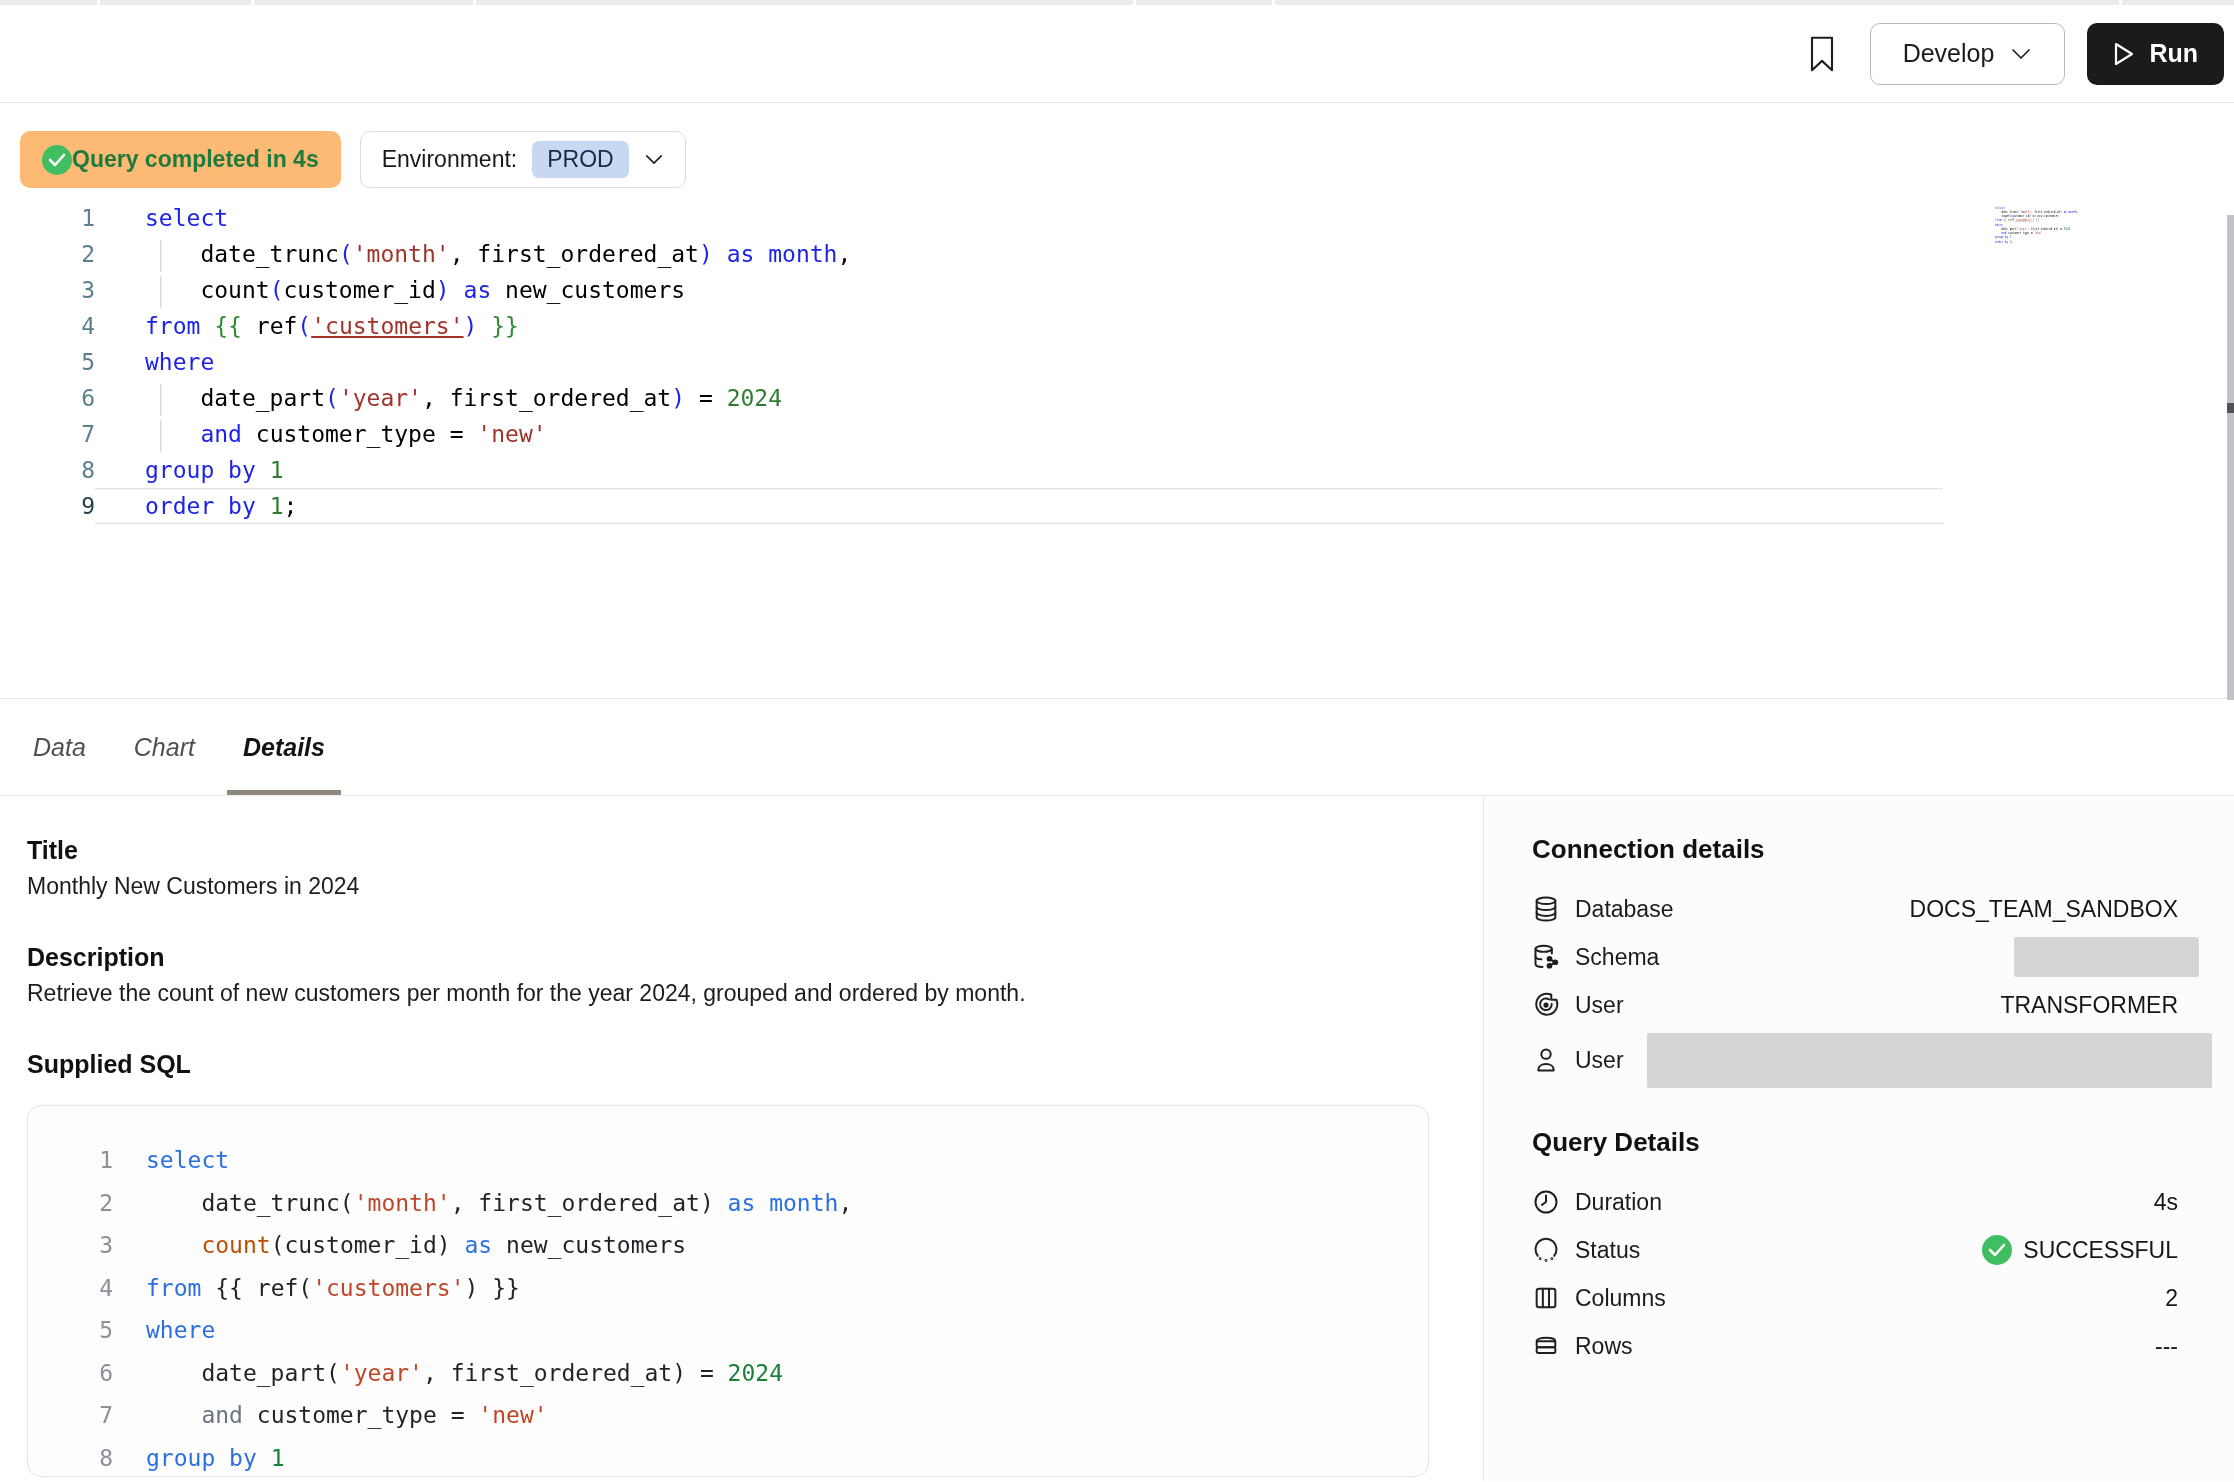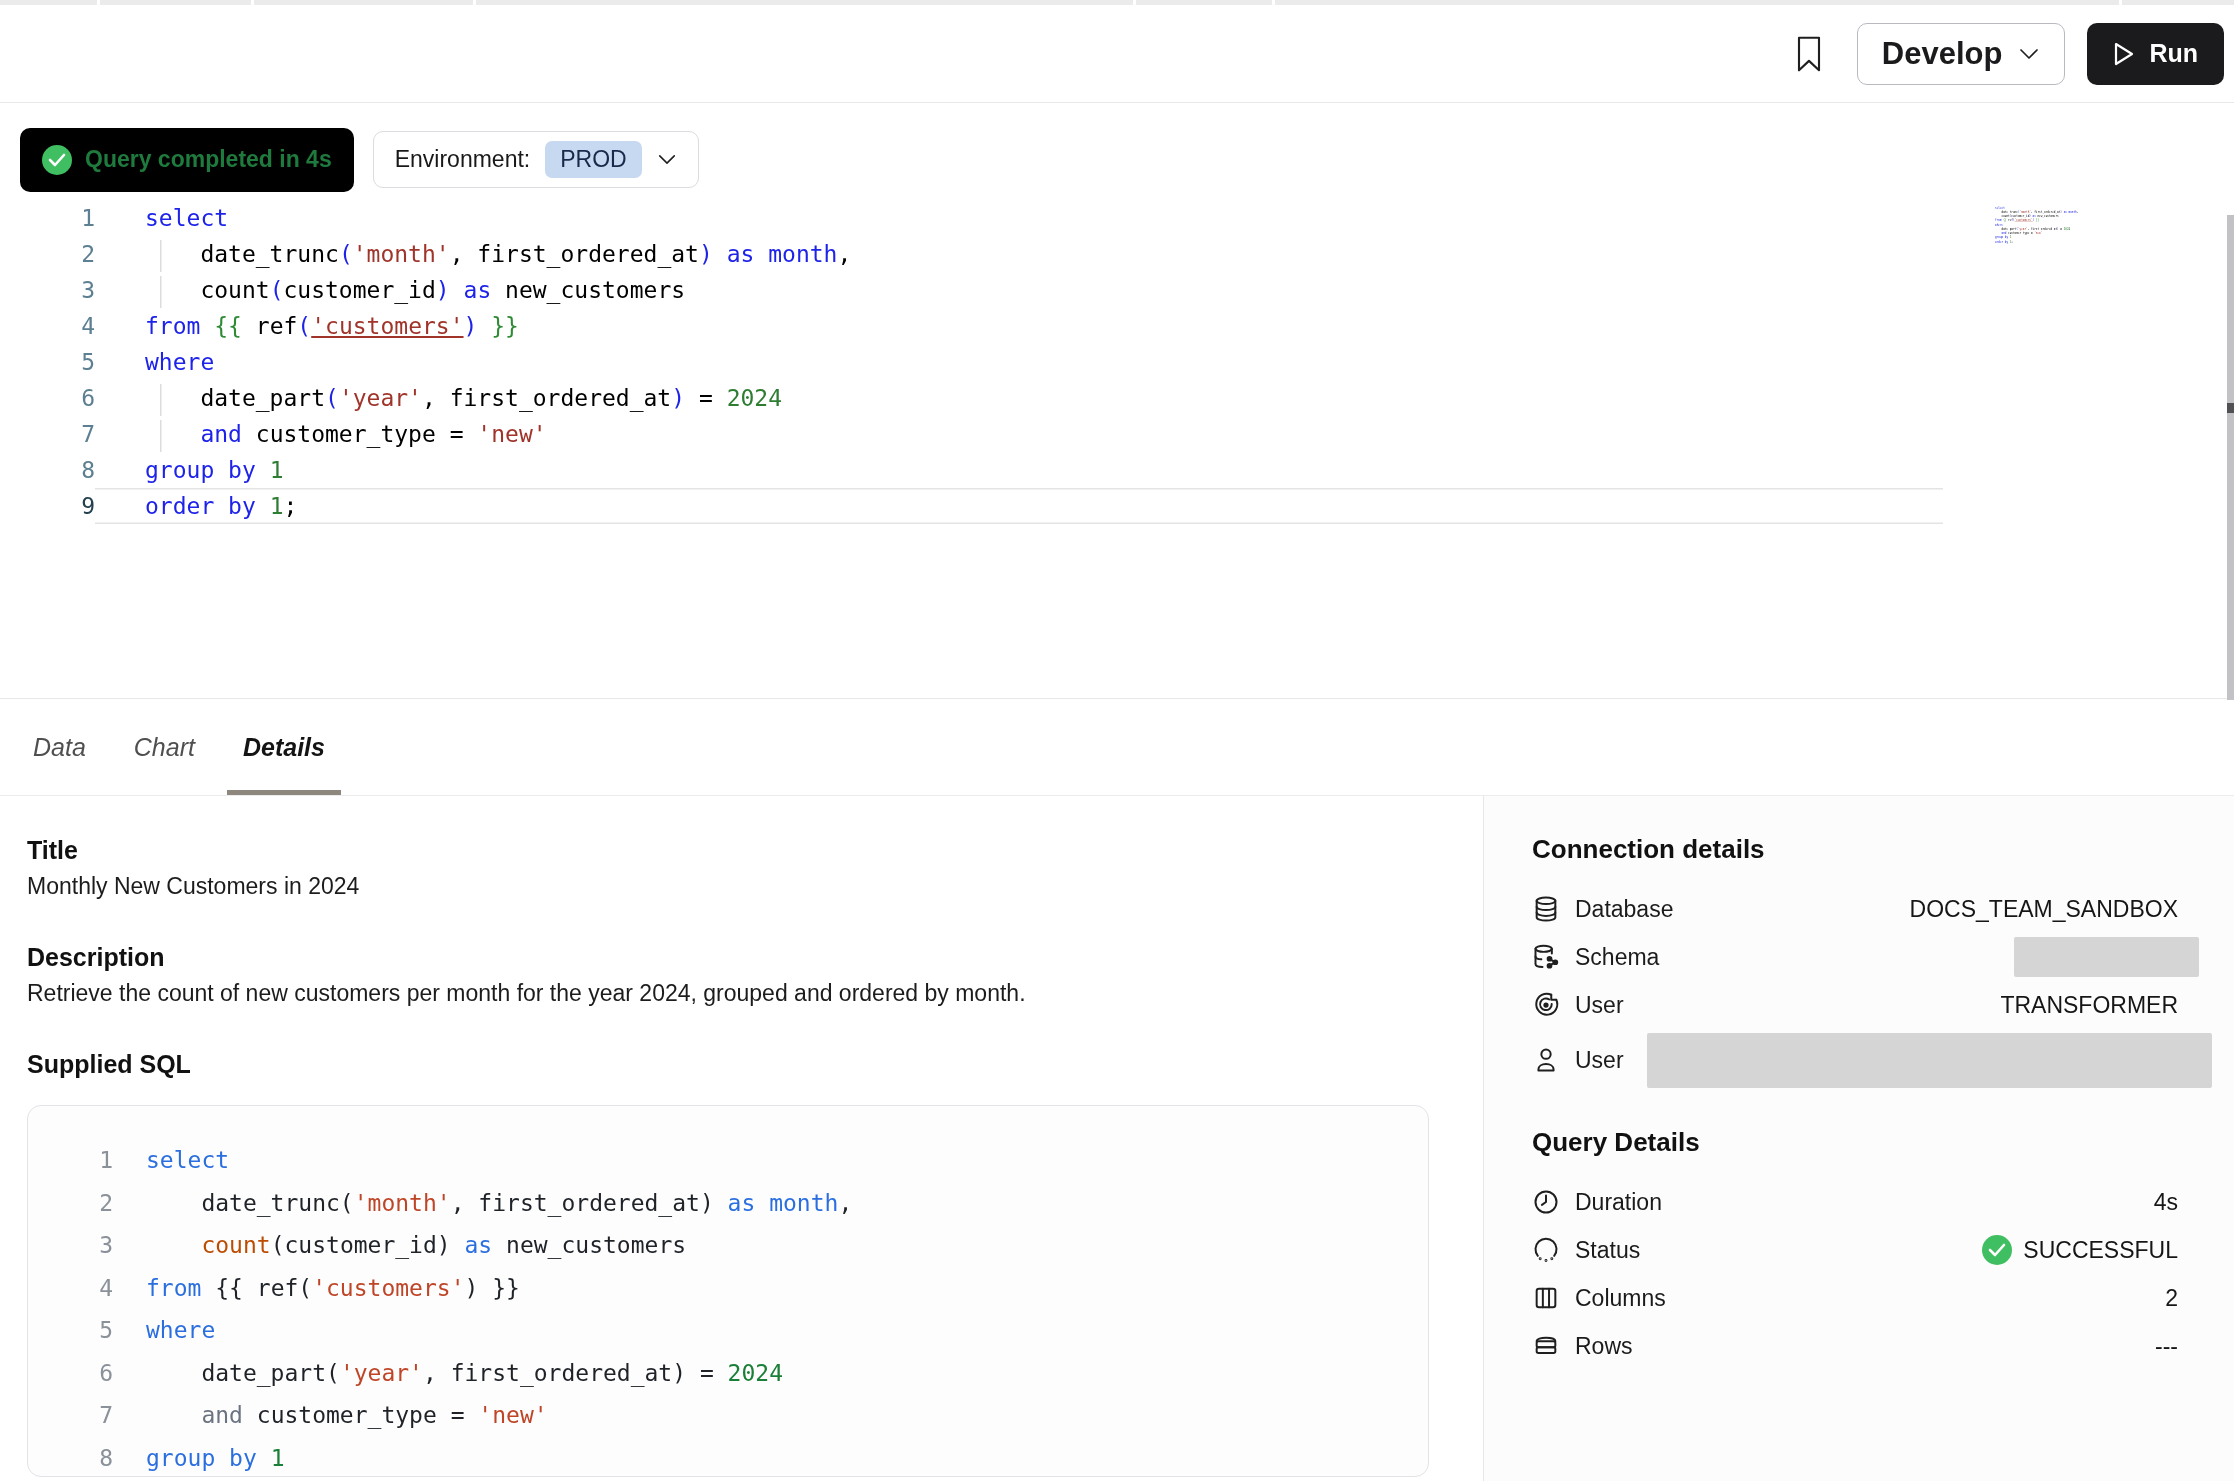--- a/index.html
+++ b/index.html
@@ -8,31 +8,31 @@
 
   
   .tab-sliver { position:relative; height:5px; background:#ebebeb; }
   .tab-sliver .gap { position:absolute; top:0; width:3px; height:5px; background:#fff; }
 
   
   .header { height:98px; border-bottom:1px solid #e8e8e8; display:flex; align-items:center;
             justify-content:flex-end; padding-right:10px; background:#fff; }
   .bookmark-btn { width:56px; height:62px; display:flex; align-items:center; justify-content:center;
                   background:none; border:none; cursor:pointer; }
-  .develop-btn { display:flex; align-items:center; gap:16px; height:62px; padding:0 24px;
+  .develop-btn { display:flex; align-items:center; gap:16px; height:62px; padding:0 32px;
                  margin-left:20px; background:#fff; border:1.6px solid #b9bac0; border-radius:10px;
-                 font-family:inherit; font-size:31px; font-weight:700; color:#1b1b1d; cursor:pointer; }
+                 font-family:inherit; font-size:25px; font-weight:400; color:#1b1b1d; cursor:pointer; }
   .run-btn { display:flex; align-items:center; gap:14px; height:62px; padding:0 26px;
              margin-left:22px; background:#1b1b1d; border:none; border-radius:10px;
              font-family:inherit; font-size:25px; font-weight:600; color:#fff; cursor:pointer; }
 
   
   .statusbar { display:flex; align-items:center; gap:19px; padding:21px 0 0 20px; height:92px; }
-  .success-badge { display:inline-flex; align-items:center; gap:13px; height:64px; padding:0 22px;
-                   background:#000000; border-radius:10px; }
+  .success-badge { display:inline-flex; align-items:center; height:57px; padding:0 22px;
+                   background:#fdba74; border-radius:10px; }
   .success-badge .txt { font-size:23px; font-weight:600; color:#1f7a3d; }
   .check-circle { width:30px; height:30px; border-radius:50%; background:#3fbf61;
                   display:inline-flex; align-items:center; justify-content:center; flex:none; }
   .env-select { display:inline-flex; align-items:center; gap:15px; height:57px; padding:0 21px;
                 background:#fff; border:1.6px solid #dcdce0; border-radius:10px; cursor:pointer; }
   .env-select .lbl { font-size:23px; color:#19191b; }
   .env-pill { background:#c7d9f1; border-radius:7px; padding:5px 15px; font-size:23px;
               font-weight:500; color:#182949; }
 
   

